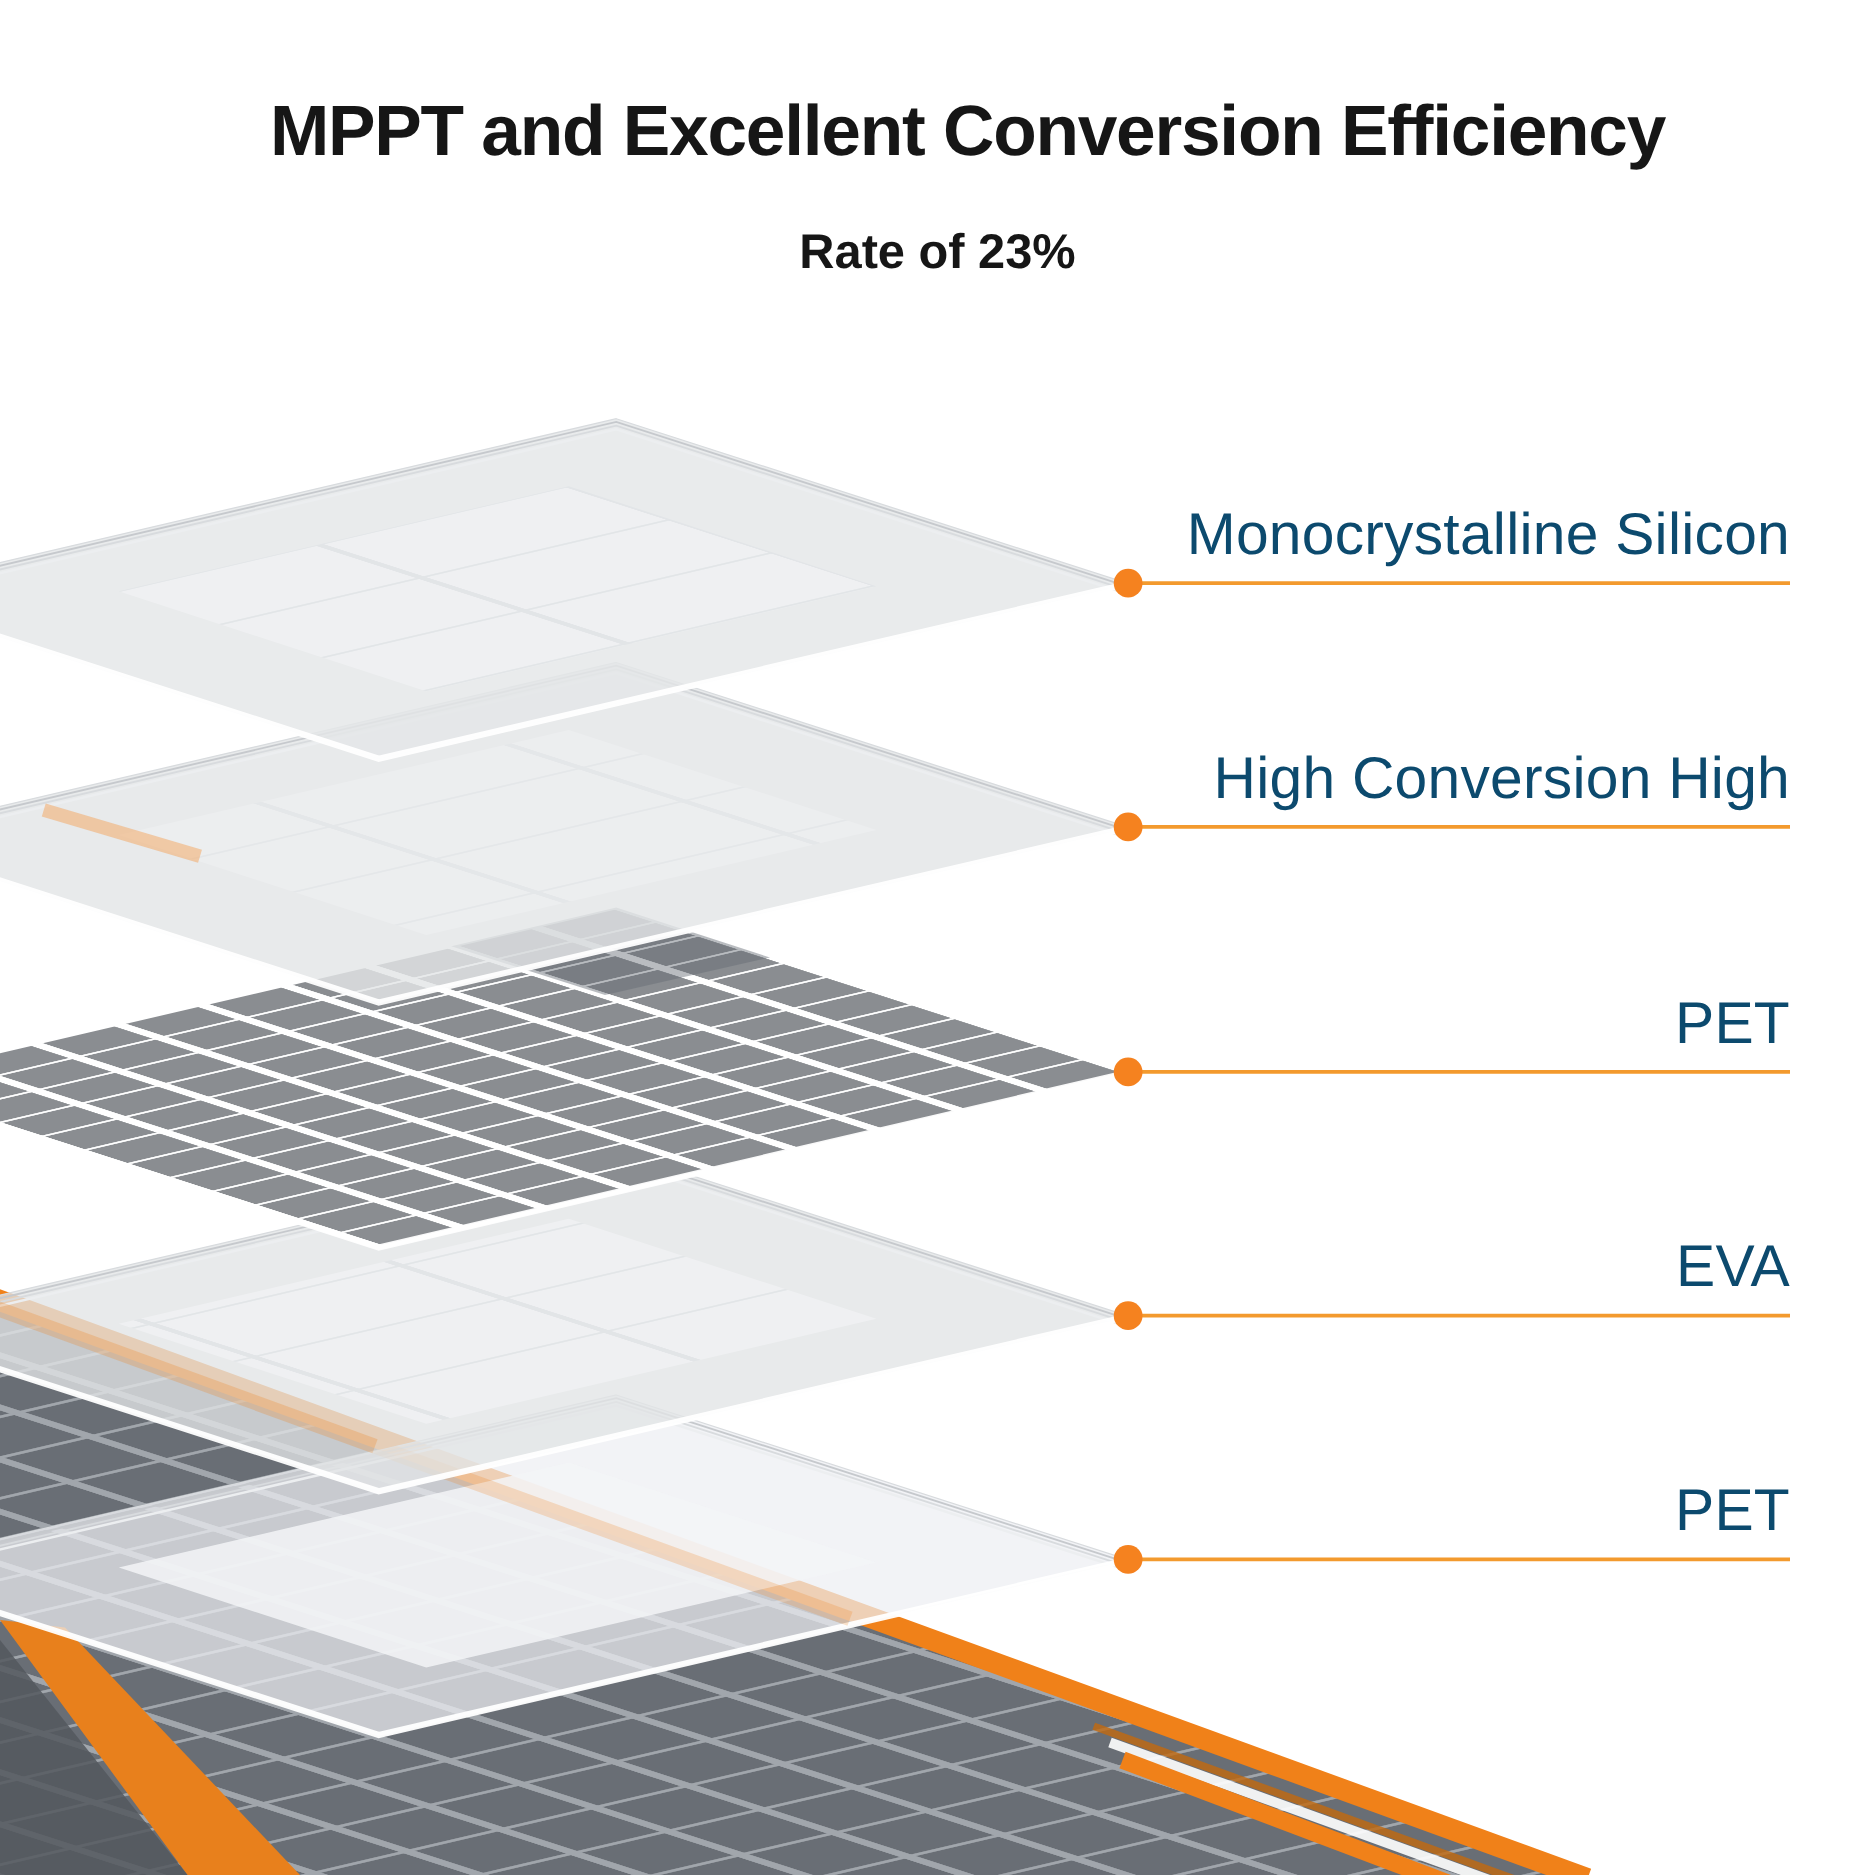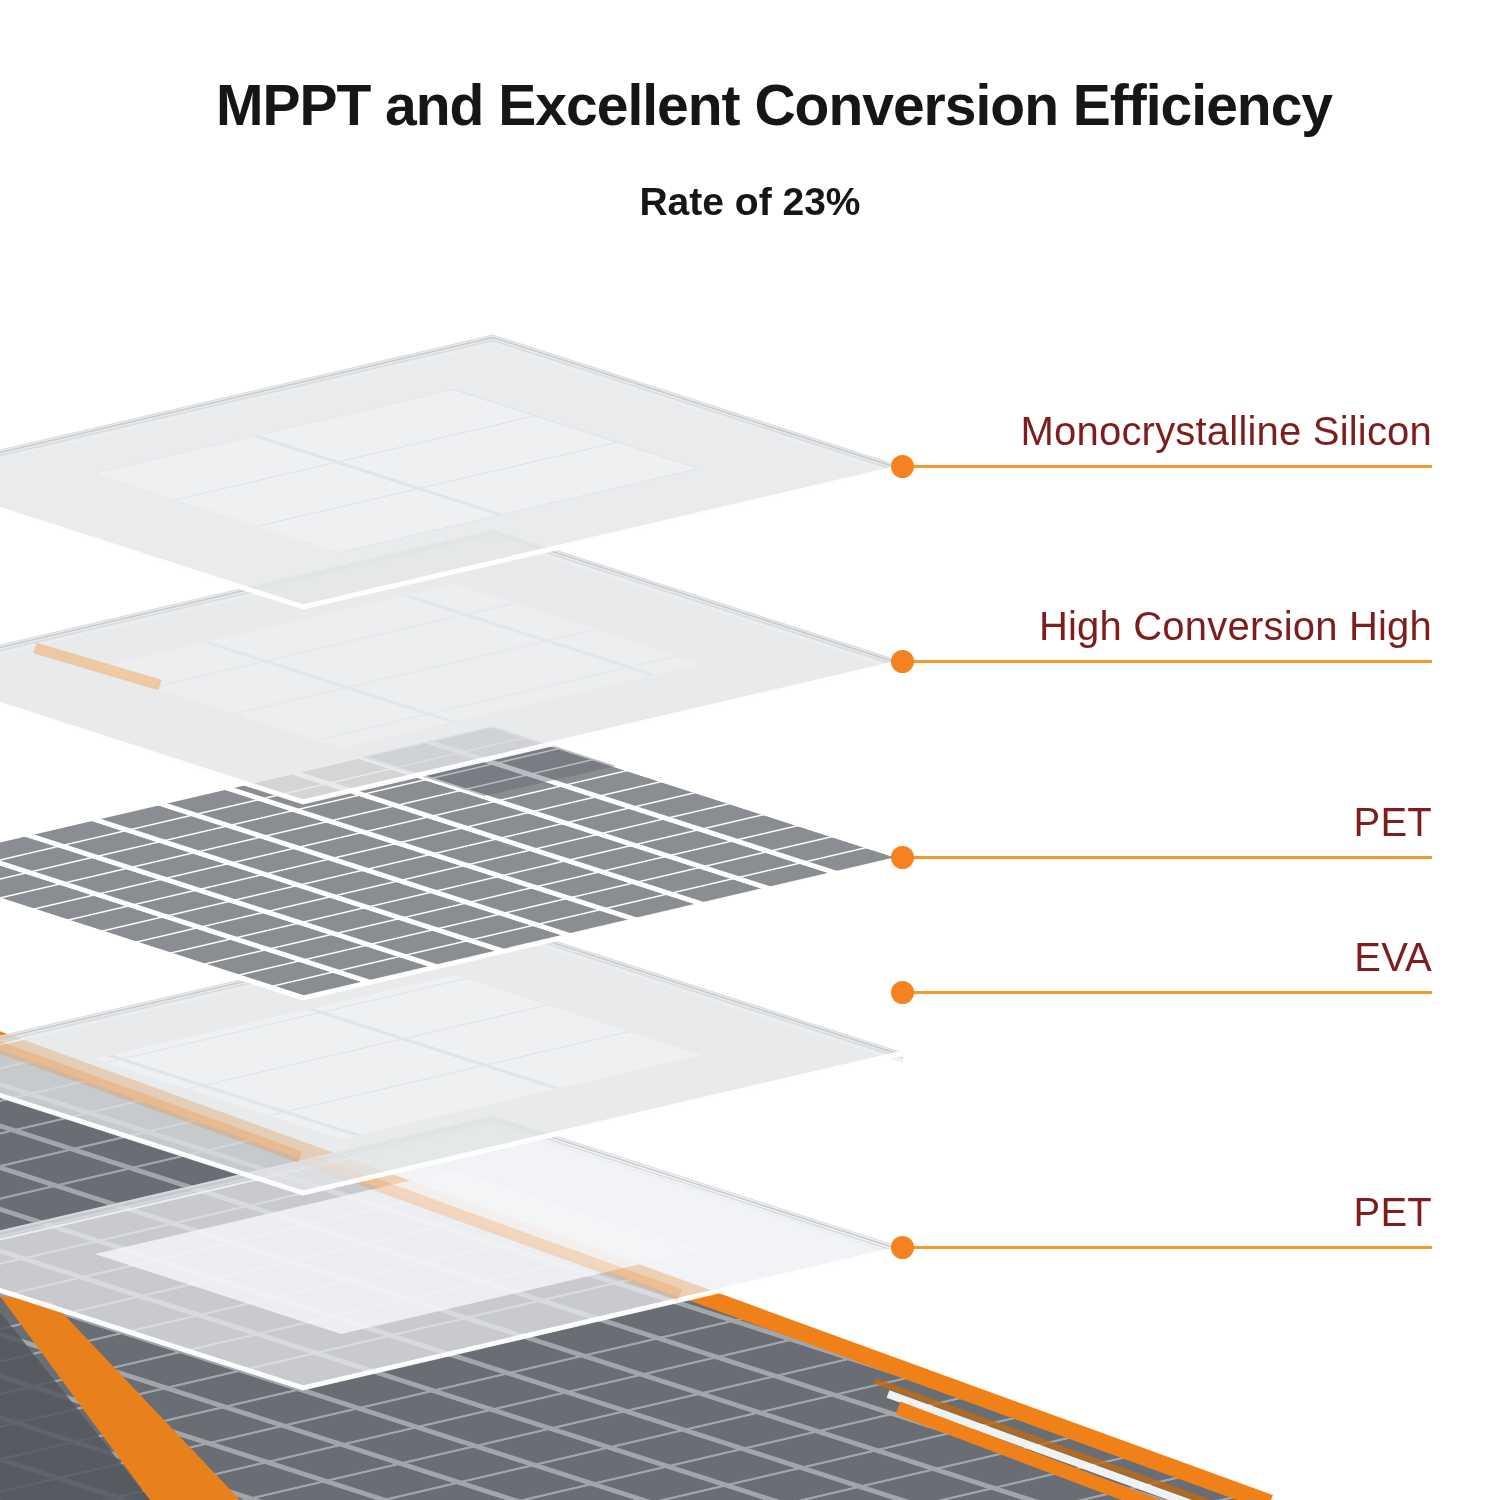--- a/index.html
+++ b/index.html
@@ -13,21 +13,21 @@
   .hdr{position:absolute;left:0;width:100%;text-align:center;z-index:3;color:var(--ink);}
   .title{top:72px;font-size:57px;font-weight:700;letter-spacing:-1px;margin:0;padding-left:24px;}
   .subtitle{top:180px;font-size:39px;font-weight:700;margin:0;}
   .callout{position:absolute;left:903px;width:529px;height:3px;background:var(--line);z-index:2;}
   .callout .dot{
     position:absolute;left:-12px;top:-10px;width:23px;height:23px;border-radius:50%;
     background:var(--accent);
   }
   .callout .lbl{
     position:absolute;right:0;bottom:14px;white-space:nowrap;
-    font-size:40px;color:#7f1d1d;font-weight:400;letter-spacing:0.2px;
+    font-size:47px;color:#0c4a6e;font-weight:400;letter-spacing:0.2px;
   }
 </style>
 </head>
 <body style="--accent: #F5821F; --line: #F39A2E; --ink: #161616;">
 
 <svg class="art" width="1500" height="1500" viewBox="0 0 1500 1500">
   <defs>
     <pattern id="cellsTop" width="1" height="1" patternUnits="userSpaceOnUse" patternTransform="matrix(34.17,11,-66.67,15.56,493,726)">
       <rect x="0" y="0" width="1" height="1" fill="#FFFFFF"></rect>
       <rect x="0.04" y="0.06" width="0.92" height="0.86" fill="#8A8D91"></rect>
@@ -106,20 +106,20 @@
   <span class="lbl">Monocrystalline Silicon</span>
 </div>
 <div class="callout" style="top:660px">
   <span class="dot"></span>
   <span class="lbl">High Conversion High</span>
 </div>
 <div class="callout" style="top:856px">
   <span class="dot"></span>
   <span class="lbl">PET</span>
 </div>
-<div class="callout" style="top:991px">
+<div class="callout" style="top:1051px">
   <span class="dot"></span>
   <span class="lbl">EVA</span>
 </div>
 <div class="callout" style="top:1246px">
   <span class="dot"></span>
   <span class="lbl">PET</span>
 </div>
 
 </body></html>

